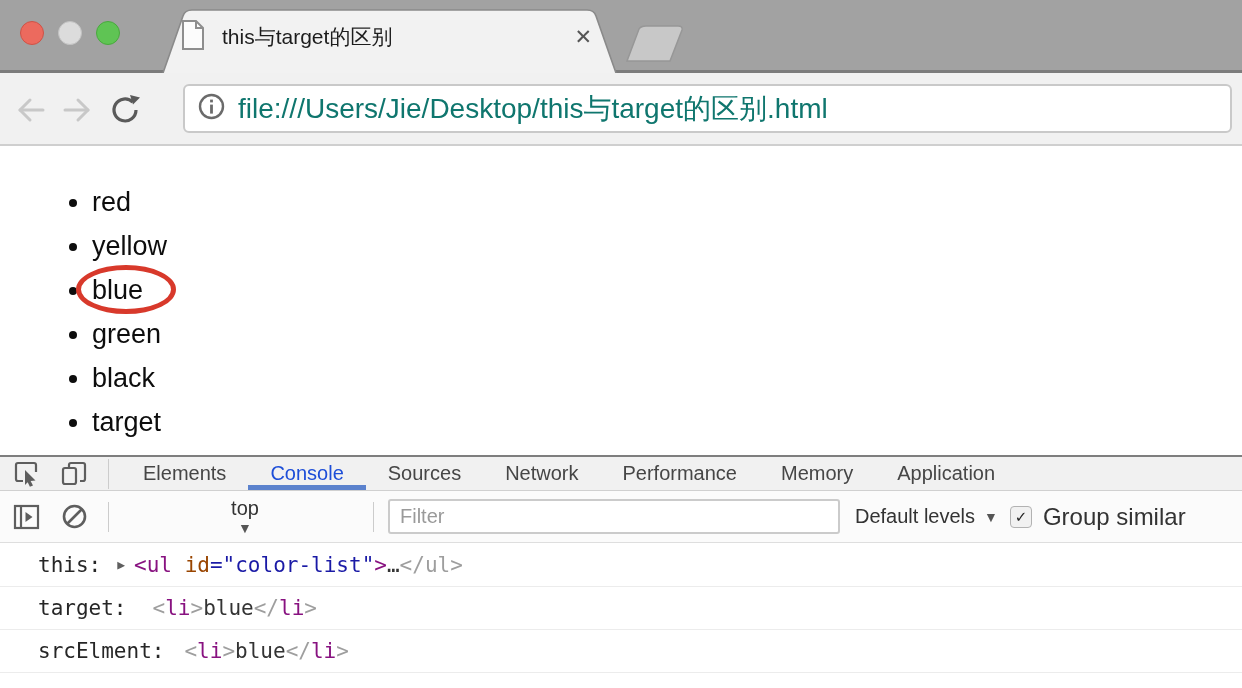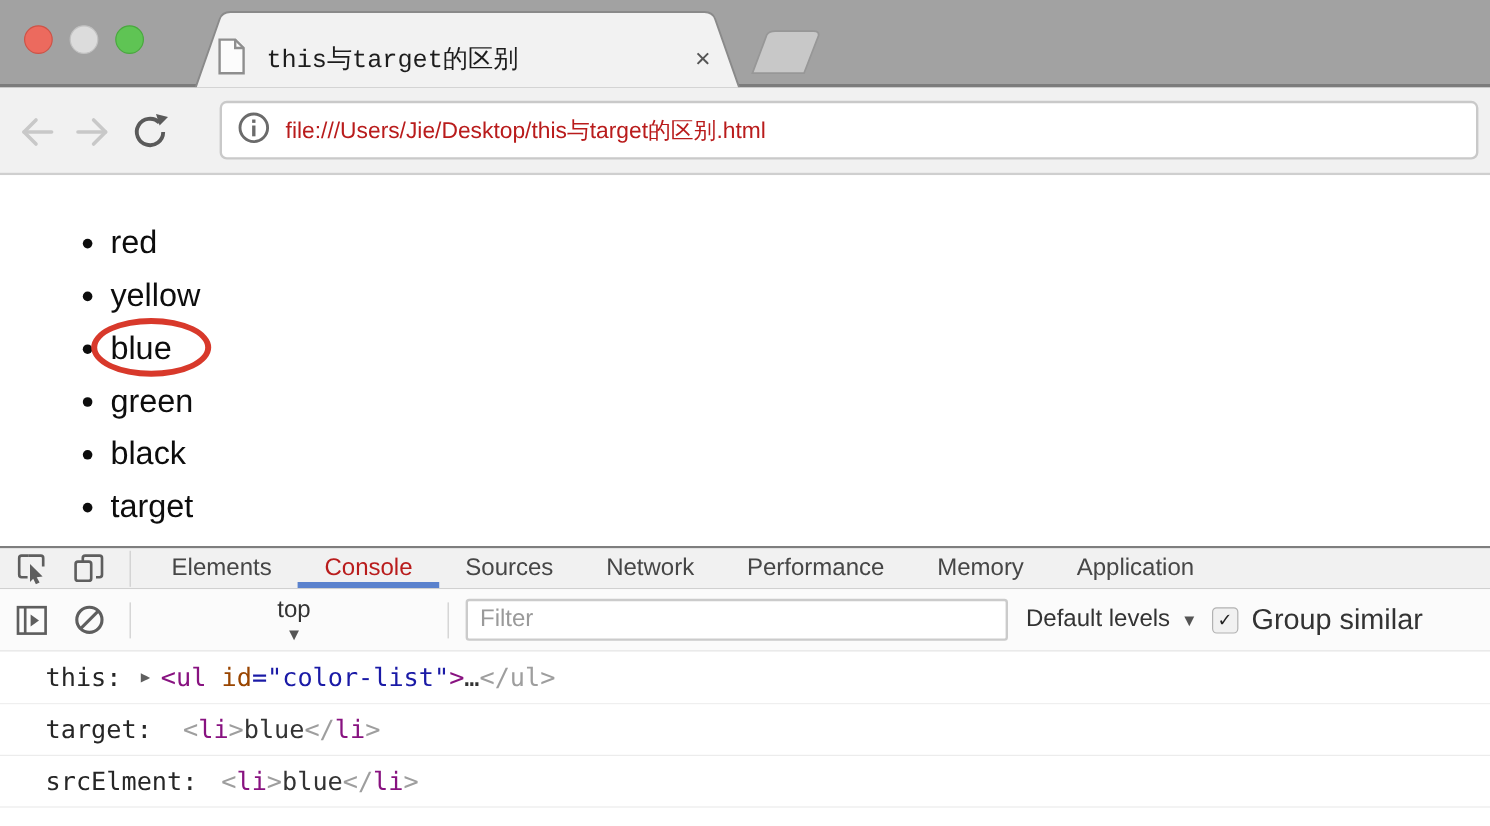--- a/index.html
+++ b/index.html
@@ -6,57 +6,57 @@
   html,body { width:1242px; height:688px; overflow:hidden; background:#fff;
     font-family:"Liberation Sans","DejaVu Sans",sans-serif; }
 
   
   .titlebar { position:relative; height:73px; background:#A2A2A2; }
   .tl { position:absolute; top:21px; width:24px; height:24px; border-radius:50%; }
   .tl-red { left:20px; background:#EC6A5E; border:1px solid #CE5347; }
   .tl-mid { left:58px; background:#DCDCDC; border:1px solid #C2C2C2; }
   .tl-grn { left:96px; background:#5FC454; border:1px solid #49A93E; }
   .tabstrip { position:absolute; left:0; top:0; }
-  .tab-content { position:absolute; left:180px; top:20px; width:426px; height:58px;
-    display:flex; align-items:center;font-family:Liberation Mono, monospace; }
+  .tab-content { position:absolute; left:180px; top:8px; width:426px; height:58px;
+    display:flex; align-items:center; }
   .tab-title { font-size:21px; color:#1d1d1d; margin-left:16px; flex:1;
     white-space:nowrap; overflow:hidden; }
   .tab-close { font-size:21px; color:#565656; margin-right:14px; }
   .newtab-hit { position:absolute; left:626px; top:26px; width:56px; height:36px; }
 
   
   .toolbar { position:relative; height:73px; background:#F1F1F1;
     border-bottom:2px solid #CFCFCF; }
   .navbtn { position:absolute; top:18px; width:38px; height:38px; display:flex;
     align-items:center; justify-content:center; }
   .nav-back { left:12px; } .nav-fwd { left:58px; } .nav-reload { left:106px; }
   .urlbox { position:absolute; left:183px; top:11px; right:10px; height:49px;
     background:#fff; border:2px solid #C9C9C9; border-radius:6px;
     display:flex; align-items:center; padding-left:13px; }
-  .url-text { font-size:19px; color:#b91c1c; margin-left:13px; white-space:nowrap; }
+  .url-text { font-size:28px; color:#0f766e; margin-left:13px; white-space:nowrap; }
 
   
   .content { position:relative; height:309px; background:#fff; overflow:hidden; }
   .content ul { margin:34px 0 0; padding-left:92px; font-size:27px;
     line-height:44px; color:#0d0d0d; }
   .ellipse { position:absolute; left:76px; top:119px; width:100px; height:49px;
     border:5px solid #D8392B; border-radius:50%; }
 
   
   .devtools { border-top:2px solid #7E7E7E; background:#fff; }
   .dt-tabbar { height:34px; background:#F1F1F1; border-bottom:1px solid #D0D0D0;
     display:flex; align-items:center; }
   .dt-iconbtn { width:32px; height:32px; display:flex; align-items:center;
     justify-content:center; flex:none; }
   .ib1 { margin-left:10px; } .ib2 { margin-left:16px; }
   .dt-sep { width:1px; height:30px; background:#CCC; margin-left:18px; flex:none; }
   .dt-tabs { display:flex; height:100%; margin-left:12px; }
   .dt-tab { padding:0 22px; display:flex; align-items:center; font-size:20px;
     color:#464646; position:relative; height:100%; white-space:nowrap; }
-  .dt-tab.active { color:#b91c1c; }
+  .dt-tab.active { color:#1d4ed8; }
   .dt-tab.active::after { content:""; position:absolute; left:0; right:0;
     bottom:0; height:5px; background:#5B82CD; }
 
   .dt-toolbar { height:52px; background:#FBFBFB; border-bottom:1px solid #DEDEDE;
     display:flex; align-items:center; }
   .ctx { display:flex; align-items:center; width:240px; margin-left:16px;
     font-size:20px; color:#333;flex-direction:column; }
   .ctx-label { flex:1; }
   .dd-arrow { font-size:14px; color:#555; }
   .filter { margin-left:14px; width:452px; height:35px; border:2px solid #CBCBCB;

